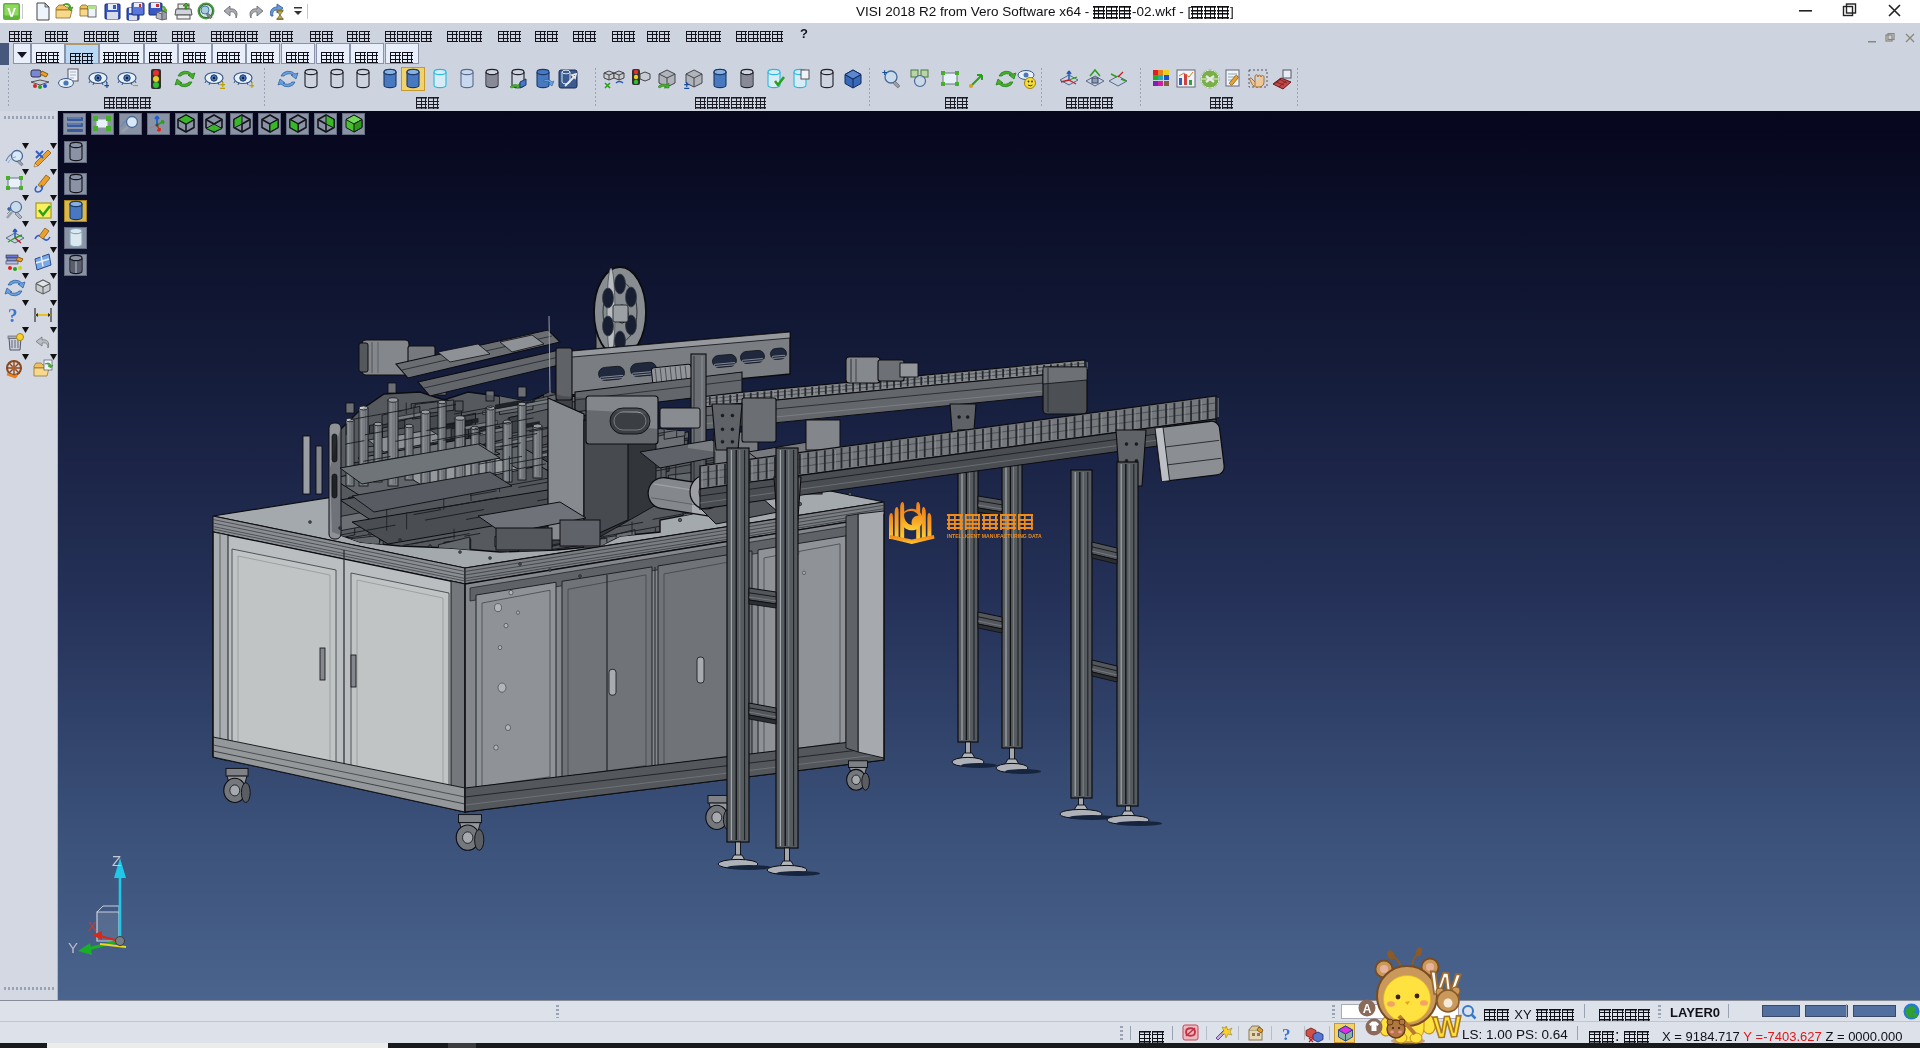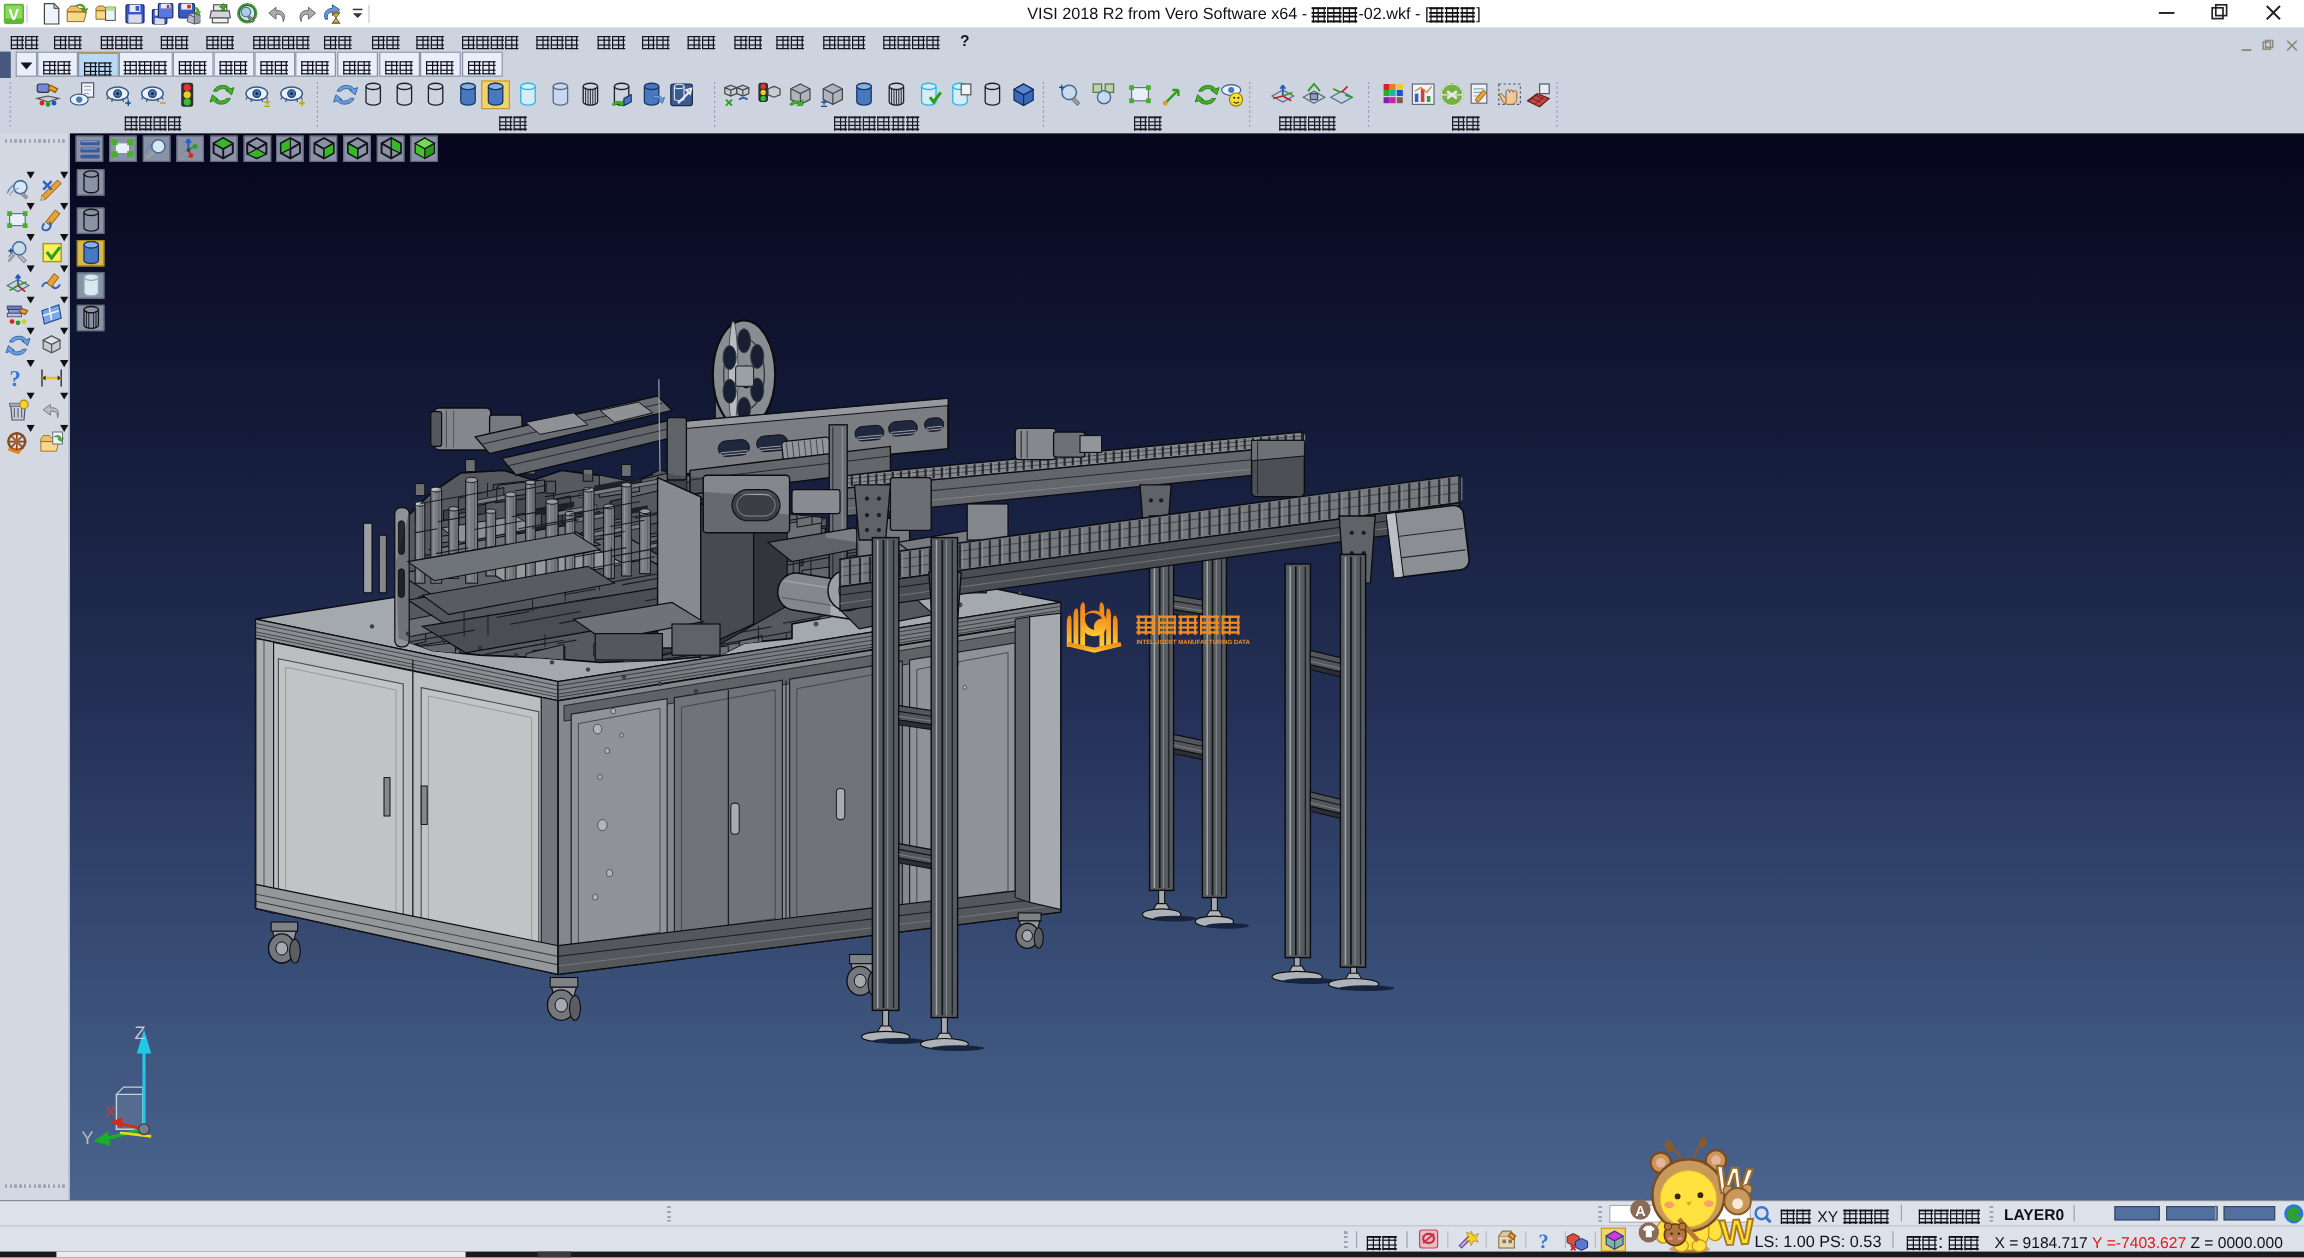--- a/index.html
+++ b/index.html
@@ -1563,21 +1563,21 @@
       <path d="M13 8l5 2.5v5L13 18l-5-2.5v-5z" fill="#5878d0" stroke="#1a2a6a" stroke-width="0.8"></path>
       <path d="M8 14l-4 4m0-4l4 4" stroke="#c02020" stroke-width="1.4"></path>
     </svg>
     <div class="abs" style="left:1329px;top:4px;width:1px;height:14px;background:#b8bcc8"></div>
     <div class="abs" style="left:1334px;top:1px;width:21px;height:20px;background:#f2d26a;border:1px solid #c89830"></div>
     <svg class="icon" style="left:1336px;top:2px" width="19" height="19">
       <path d="M9.5 2l7 4v7l-7 4-7-4V6z" fill="#8ab0a0" stroke="#2a4a8a"></path>
       <path d="M2.5 6l7 4 7-4M9.5 10v7" stroke="#2a4a8a" fill="none"></path>
       <path d="M9.5 2l7 4-7 4-7-4z" fill="#e030e0" stroke="#2a4a8a"></path>
     </svg>
-    <div class="abs lat" style="left:1462px;top:5px;font-size:13.5px">LS: 1.00 PS: 0.53</div>
+    <div class="abs lat" style="left:1462px;top:5px;font-size:13.5px">LS: 1.00 PS: 0.64</div>
     <div class="abs" style="left:1577px;top:4px;width:1px;height:14px;background:#9aa3b4"></div>
     <div class="abs t" style="left:1589px;top:5px"><span class="z" style="width:11.96px;height:12.35px;margin-right:1px;color:#101018;"></span><span class="z" style="width:11.96px;height:12.35px;margin-right:1px;color:#101018;"></span>:&nbsp;<span class="z" style="width:11.96px;height:12.35px;margin-right:1px;color:#101018;"></span><span class="z" style="width:11.96px;height:12.35px;margin-right:1px;color:#101018;"></span></div>
     <div class="abs" style="left:1662px;top:5px" class2="lat"><span class="lat">X&nbsp;=&nbsp;9184.717&nbsp;<span style="color:#e01818">Y&nbsp;=-7403.627</span>&nbsp;Z&nbsp;=&nbsp;0000.000</span></div>
   </div>
 <div class="abs" id="taskbar">
     <div class="abs" style="left:47px;top:0;width:341px;height:5px;background:#ececec"></div>
     <div class="abs" style="left:448px;top:0;width:28px;height:5px;background:#3c3c3e"></div>
     <div class="abs" style="left:1814px;top:0px;width:32px;height:5px;overflow:hidden"></div>
   </div>
 <svg class="abs" style="left:1330px;top:930px;pointer-events:none" width="160" height="118" viewBox="1330 930 160 118">

